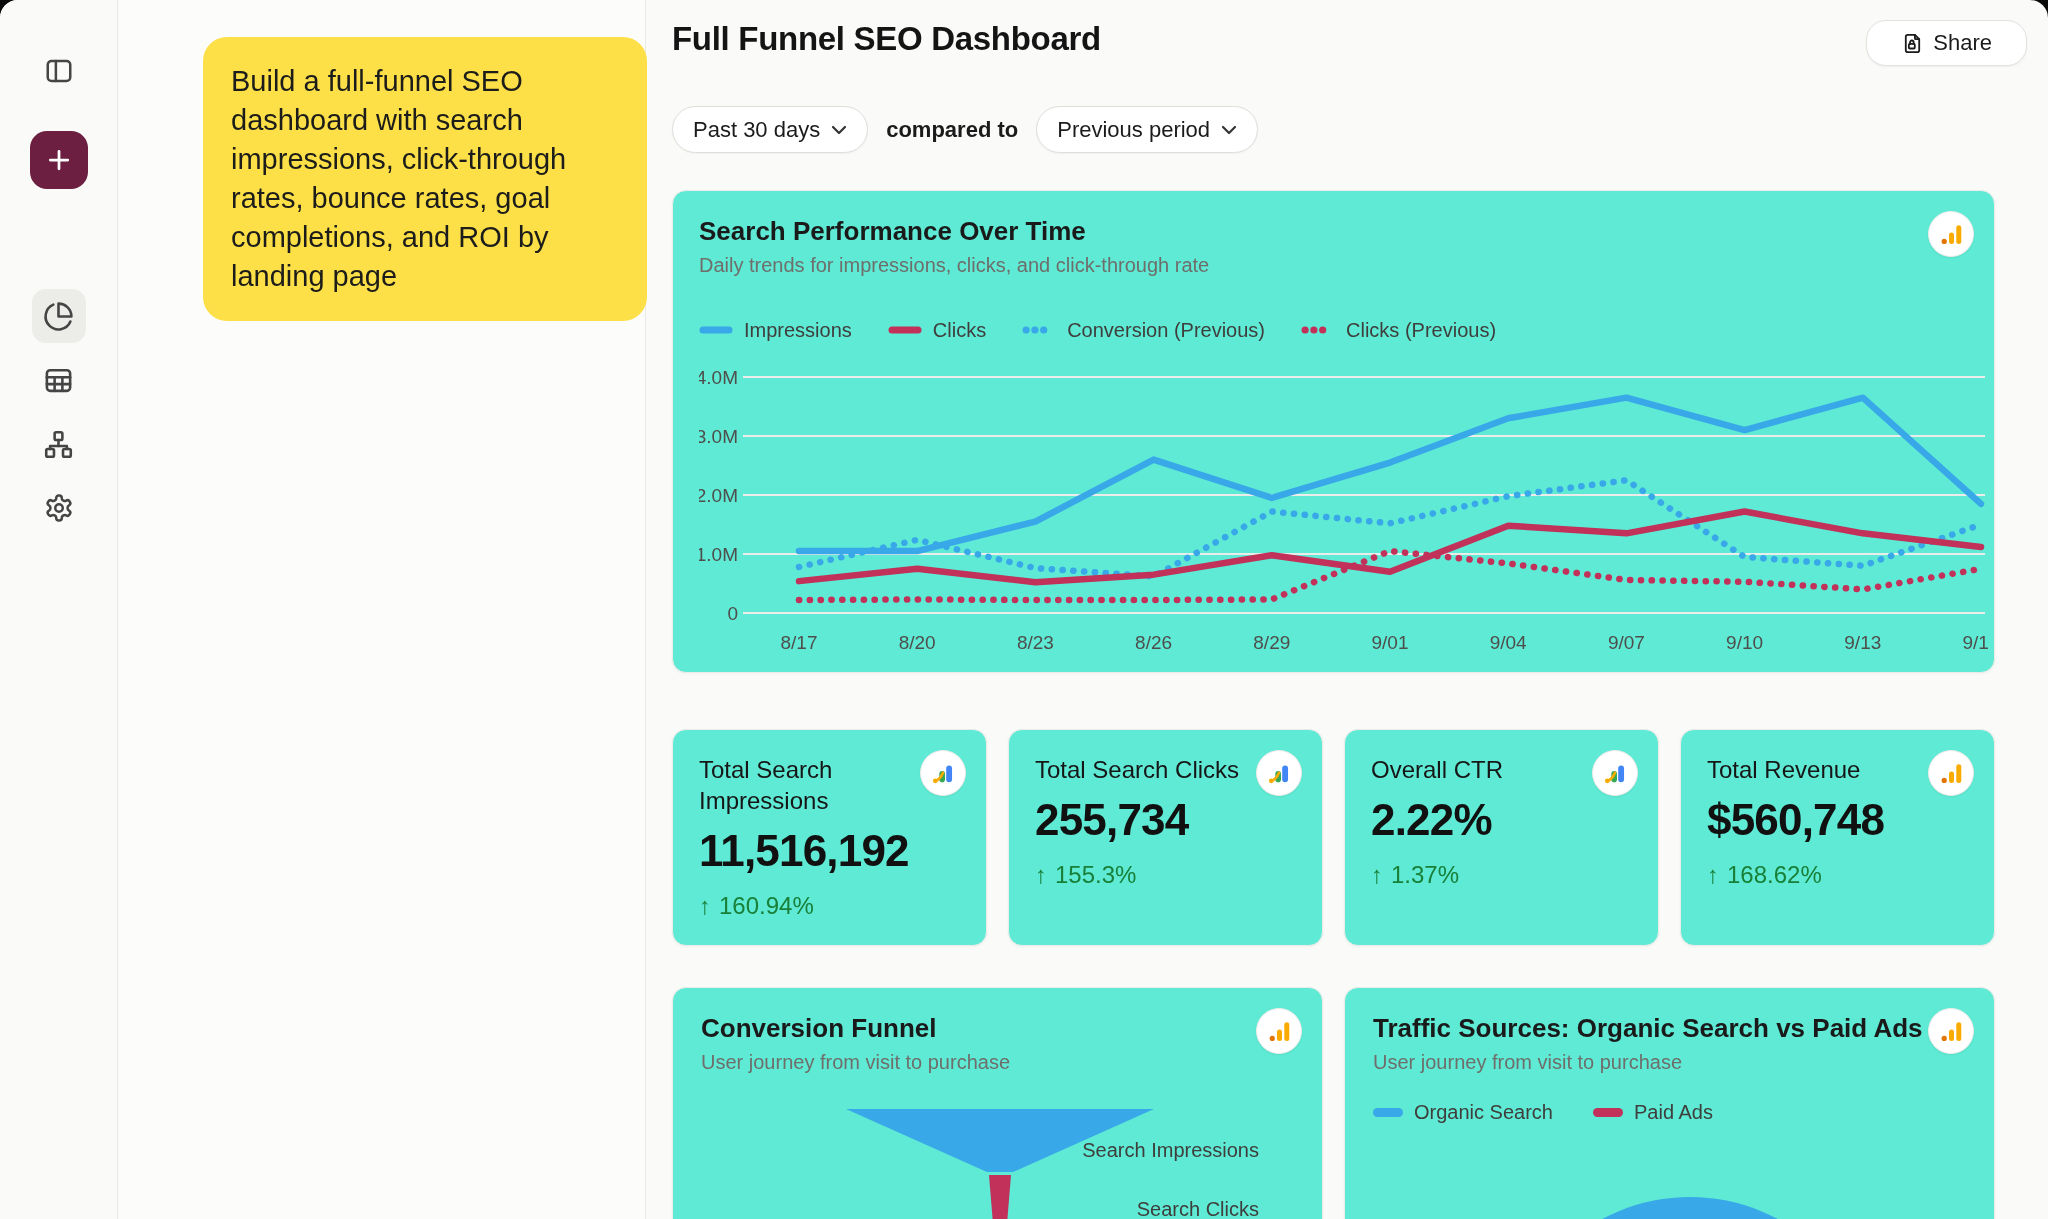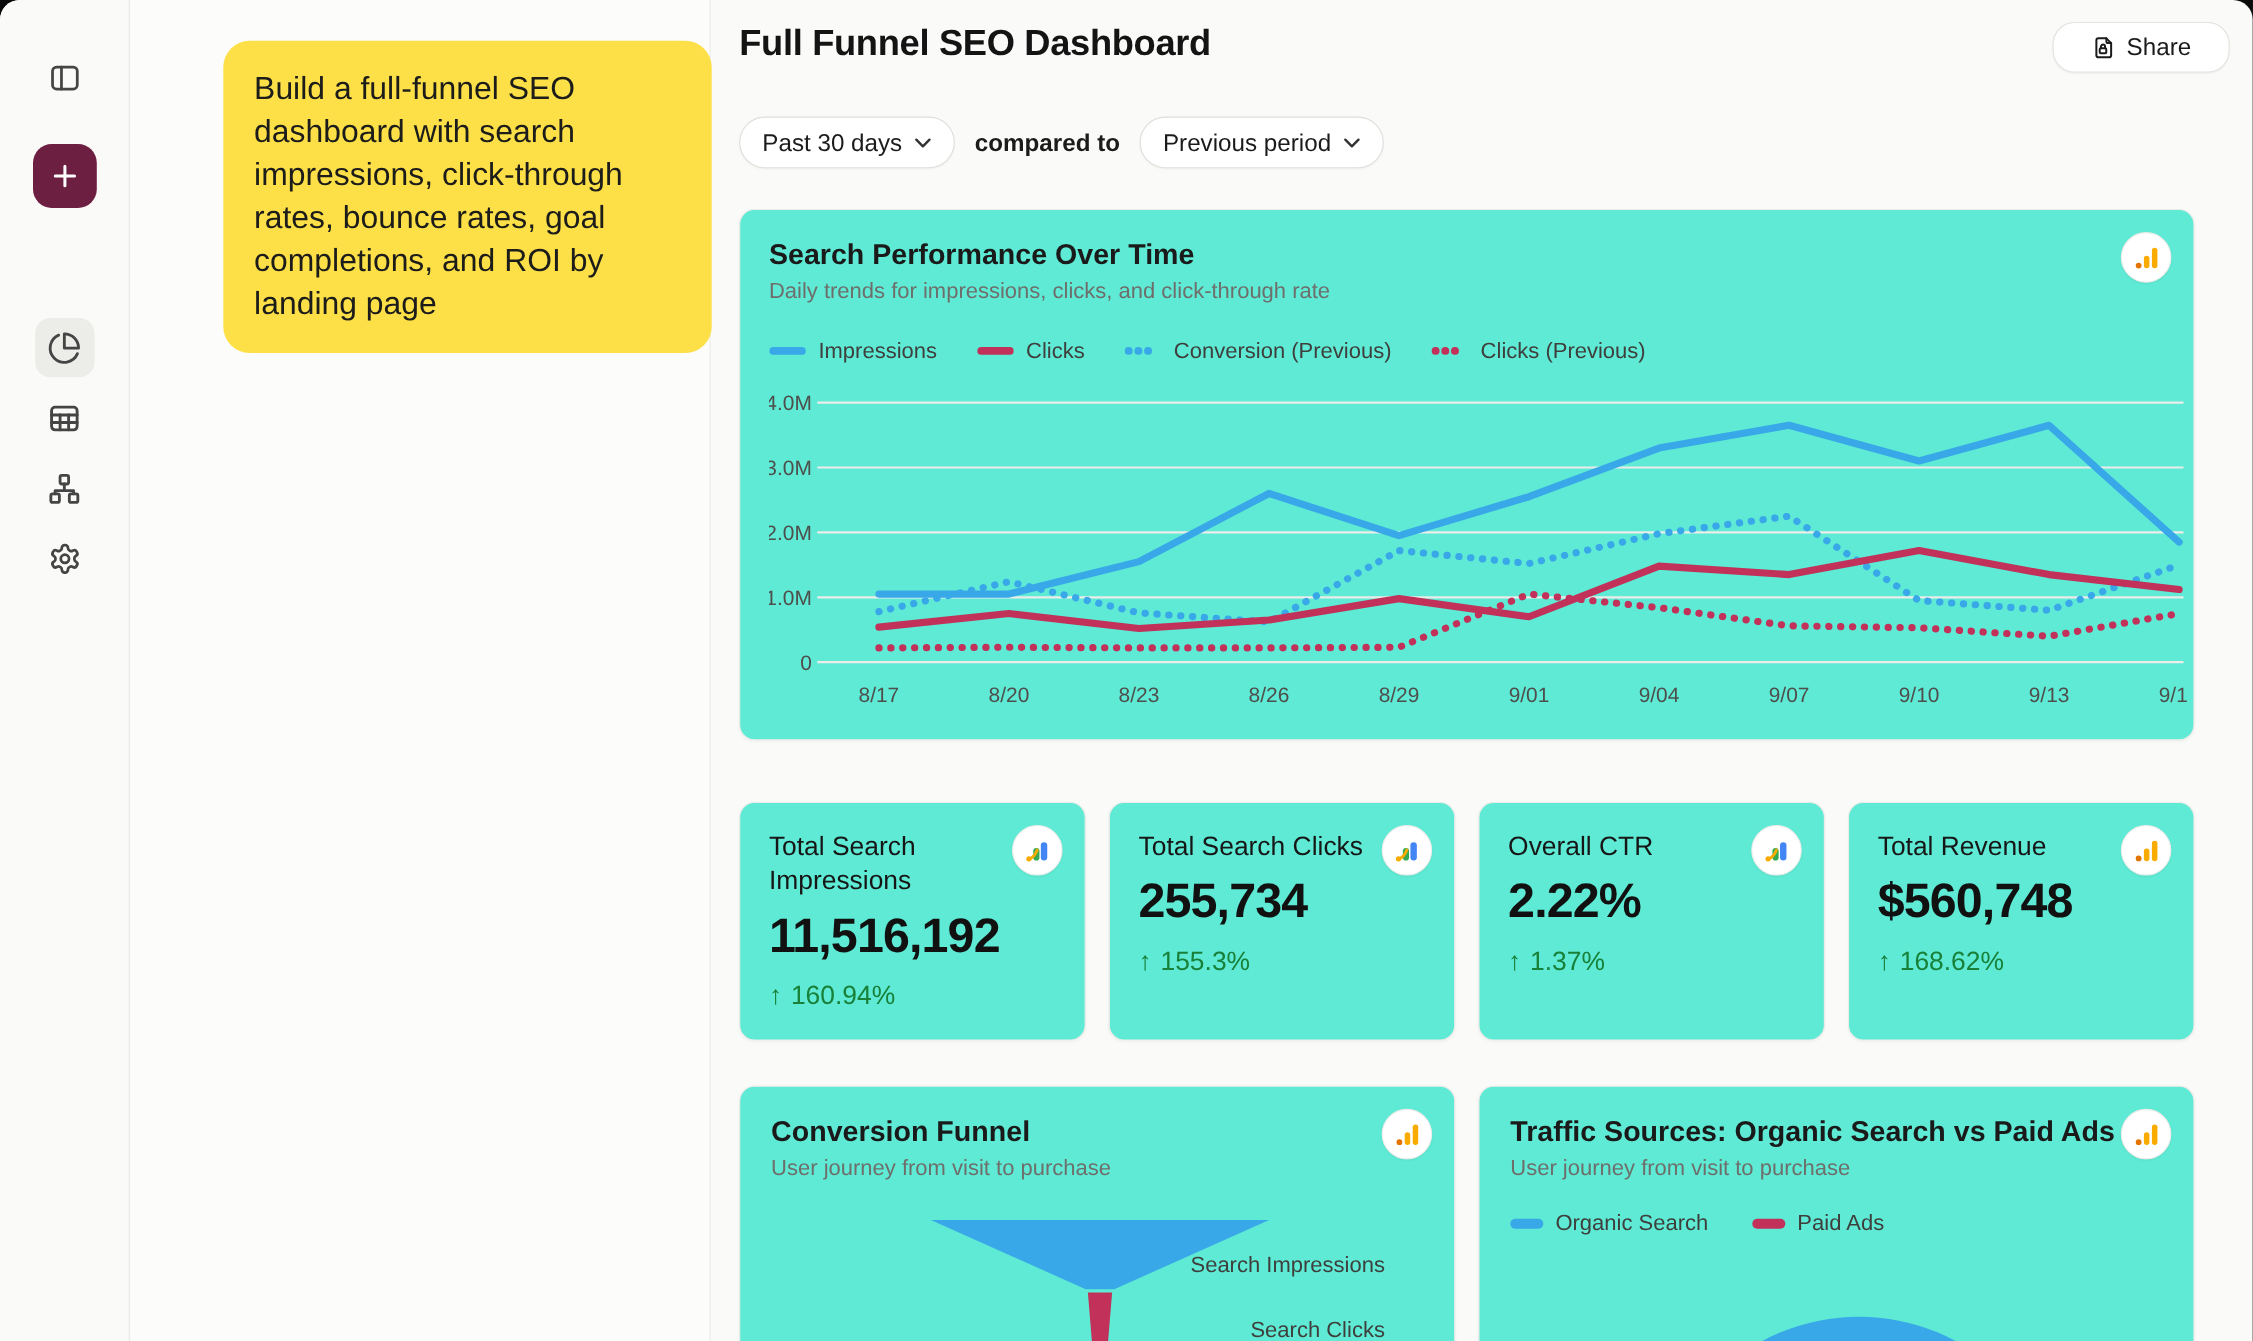--- a/index.html
+++ b/index.html
@@ -48,21 +48,21 @@
   .card { background:#5eead4; border:1px solid #EBEBE8; border-radius:14px;
           box-shadow:0 1px 3px rgba(20,20,20,.04); }
 
   .chart-card { margin-top:37px; height:483px; padding:24px 26px; position:relative; }
   .card-title { font-size:26px; font-weight:700; color:#1a1a1a; line-height:32px; }
   .card-sub { margin-top:5px; font-size:20px; color:#6E6E6B; line-height:26px; }
   .badge { position:absolute; top:20px; right:20px; width:46px; height:46px; border-radius:50%;
            background:#fff; border:1px solid #ECECEA; box-shadow:0 1px 2px rgba(0,0,0,.06);
            display:flex; align-items:center; justify-content:center; }
 
-  .legend { margin-top:30px; display:flex; align-items:center; gap:36px; height:22px; }
+  .legend { margin-top:41px; display:flex; align-items:center; gap:36px; height:22px; }
   .legend-item { display:flex; align-items:center; gap:11px; font-size:20px; color:#3E3E3C; cursor:pointer; }
   #perfsvg { margin-top:20px; display:block; }
 
   .kpi-row { margin-top:56px; display:flex; gap:21px; }
   .kpi { position:relative; width:315px; height:217px; padding:24px 26px; }
   .kpi-label { font-size:24px; line-height:31px; font-weight:500; color:#161616; width:210px; }
   .kpi-value { margin-top:10px; font-size:44px; font-weight:700; color:#111; letter-spacing:-0.8px; }
   .kpi-delta { margin-top:16px; font-size:24px; font-weight:500; color:#188038;
                display:flex; align-items:center; gap:8px; }
 

